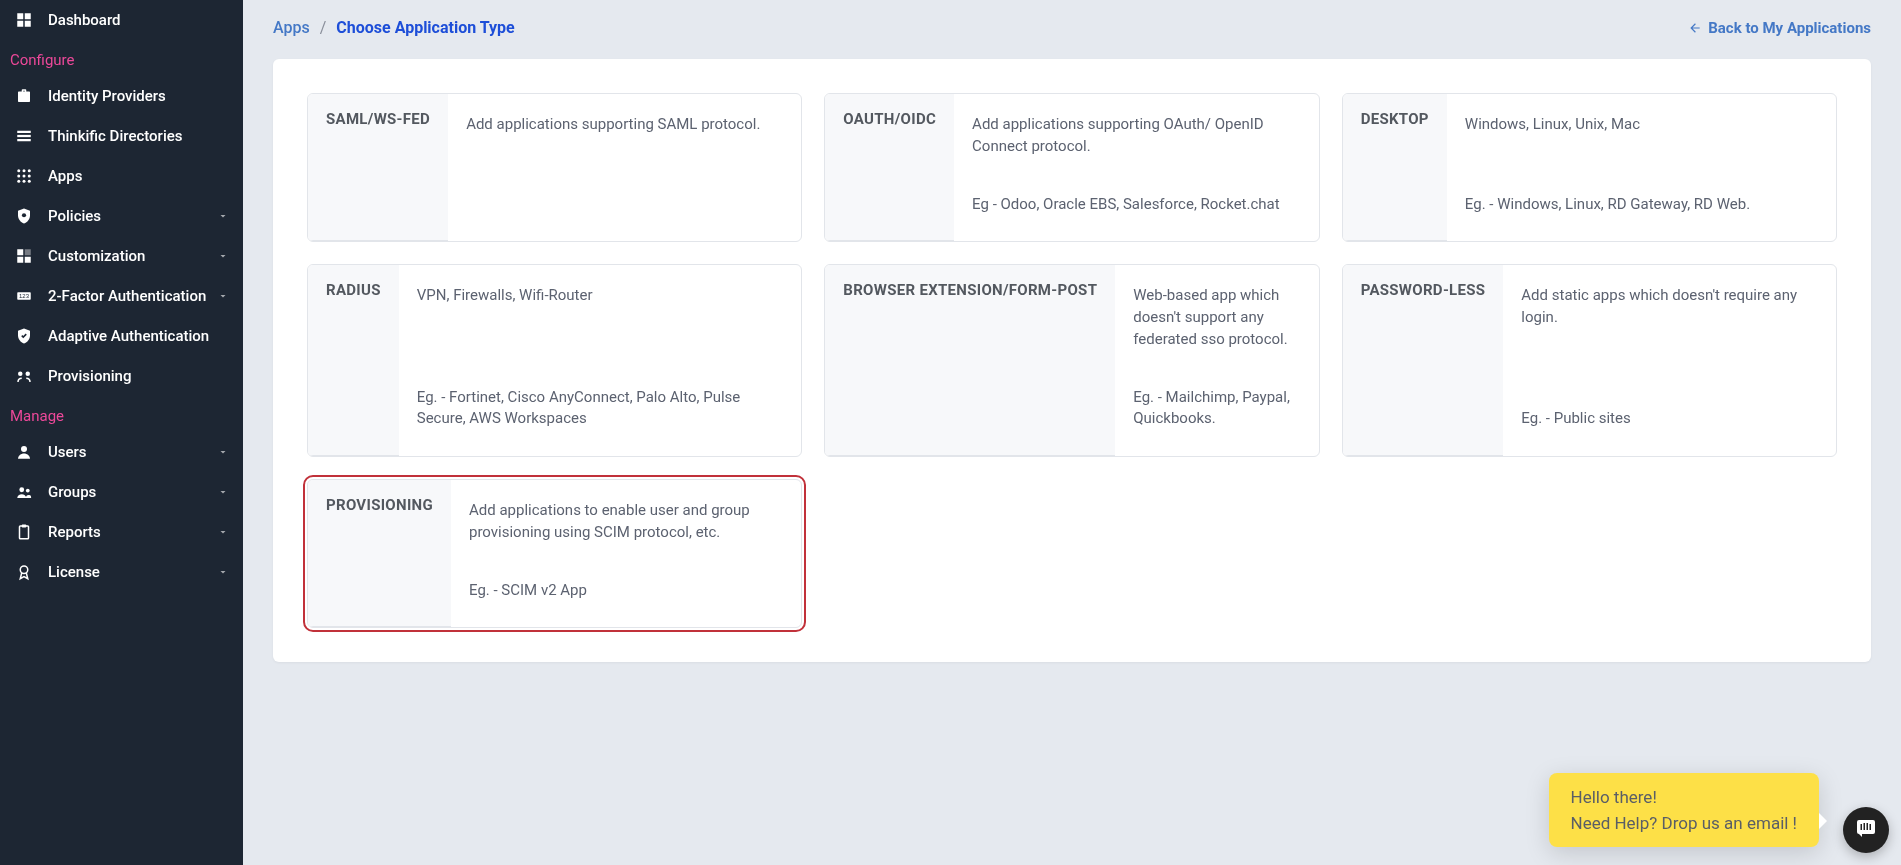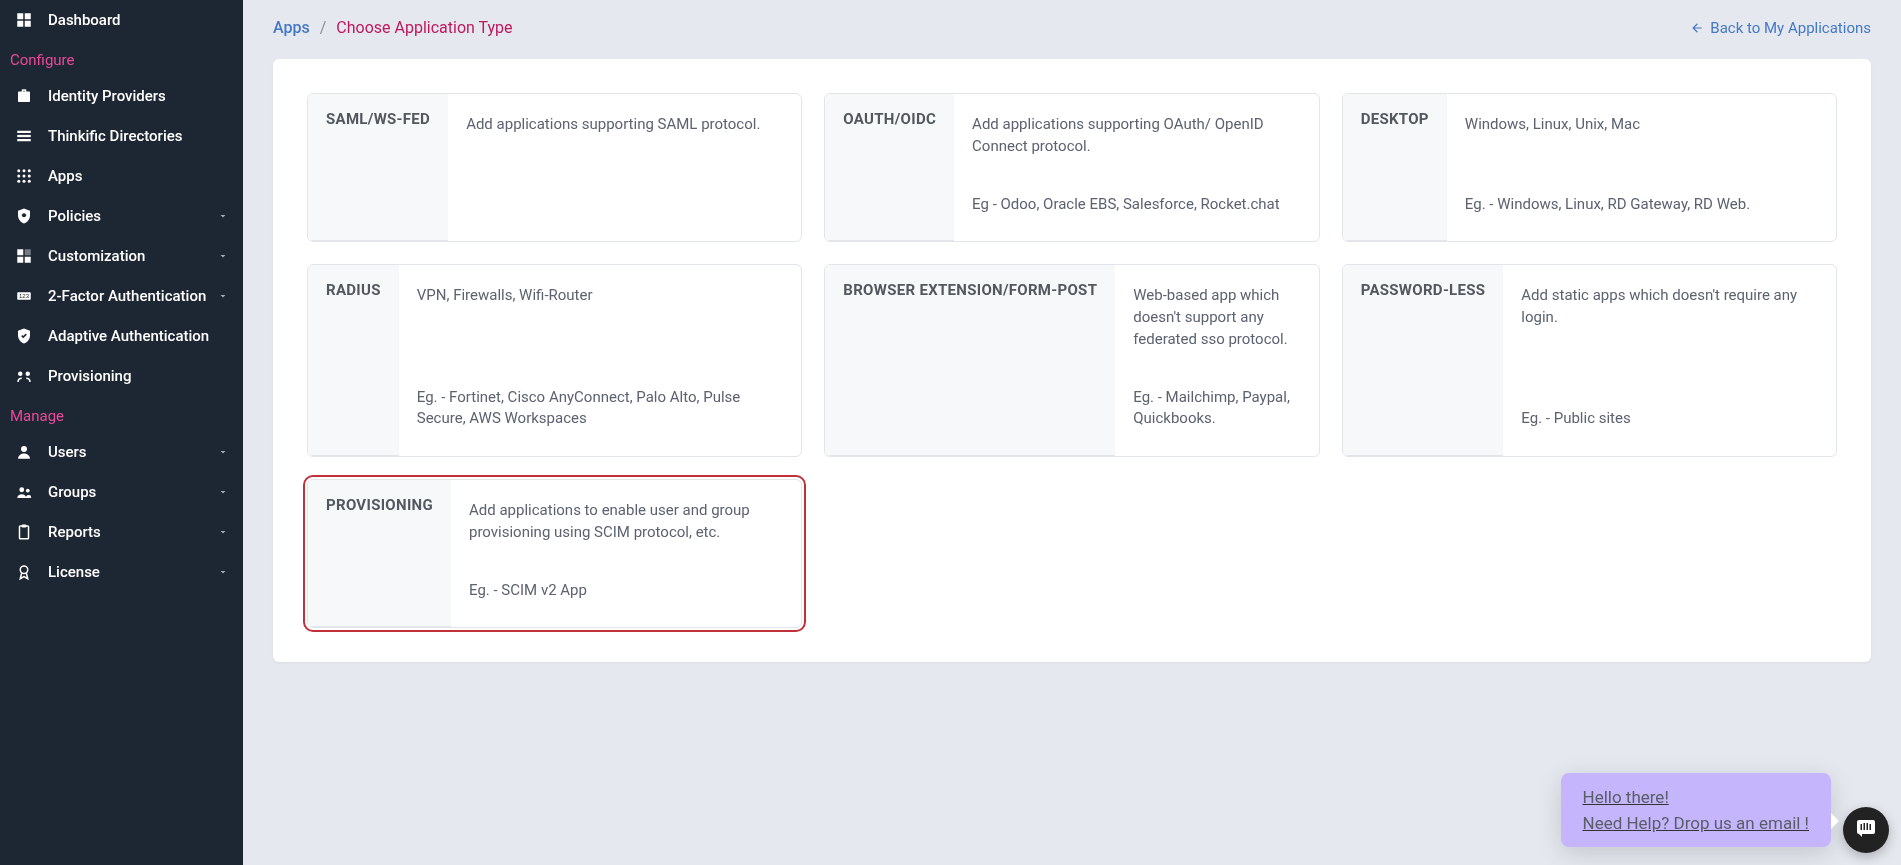--- a/index.html
+++ b/index.html
@@ -13,39 +13,39 @@
     .side-item .chev { opacity:0.6; }
     .side-section { padding:11px 10px 7px 10px; color:#ec4899; font-size:15px; }
 
     
     .main { margin-left:243px; padding:0 30px 40px 30px; min-height:100%; }
 
     .breadcrumb-row { display:flex; align-items:center; justify-content:space-between; padding:18px 0 22px 0; }
     .breadcrumb { display:flex; align-items:center; font-size:16px; }
     .breadcrumb a { color:#4478c6; text-decoration:none; font-weight:500; }
     .breadcrumb .sep { margin:0 10px; color:#8a8f9b; }
-    .breadcrumb .current { color:#be185d; font-weight:400; }
-    .back-link { color:#4478c6; text-decoration:none; font-size:15px; font-weight:400; display:flex; align-items:center; }
+    .breadcrumb .current { color:#1d4ed8; font-weight:700; }
+    .back-link { color:#4478c6; text-decoration:none; font-size:15px; font-weight:700; display:flex; align-items:center; }
     .back-link svg { margin-right:6px; }
 
     .white-panel { background:#fff; border-radius:6px; padding:34px; box-shadow:0 1px 3px rgba(0,0,0,.05); }
 
     .card-grid { display:grid; grid-template-columns:repeat(3,1fr); gap:22px; }
 
     .app-card { border:1px solid #e2e5ea; border-radius:6px; overflow:hidden; background:#fff; cursor:pointer; display:flex; flex-direction:row; }
     .app-card.highlight { outline:2px solid #c1313a; outline-offset:2px; }
     .app-card .head { background:#f7f8fa; border-bottom:1px solid #e2e5ea; padding:16px 18px; }
     .app-card .head .ttl { font-size:15px; font-weight:700; letter-spacing:.3px; color:#53585f; }
     .app-card .body { padding:20px 18px 26px 18px; display:flex; flex-direction:column; flex:1; }
     .app-card .desc { font-size:15px; color:#5c6270; line-height:1.45; margin-bottom:36px; }
     .app-card .ex   { font-size:15px; color:#5c6270; line-height:1.45; margin-top:auto; }
 
     
     .chat-bubble { position:fixed; right:12px; bottom:12px; width:46px; height:46px; border-radius:50%; background:#222; display:flex; align-items:center; justify-content:center; cursor:pointer; box-shadow:0 4px 12px rgba(0,0,0,.25); }
-    .chat-pop { position:fixed; right:70px; bottom:18px; background:#c4b5fd; border-radius:8px; padding:14px 22px; box-shadow:0 6px 24px rgba(0,0,0,.15);text-decoration:underline; }
+    .chat-pop { position:fixed; right:82px; bottom:18px; background:#fde047; border-radius:8px; padding:14px 22px; box-shadow:0 6px 24px rgba(0,0,0,.15); }
     .chat-pop .line1 { font-size:17px; color:#5a5e66; margin-bottom:6px; }
     .chat-pop .line2 { font-size:17px; color:#5a5e66; }
     .chat-pop::after { content:''; position:absolute; right:-8px; bottom:18px; border-left:8px solid #fff; border-top:8px solid transparent; border-bottom:8px solid transparent; }
 
     ::-webkit-scrollbar{width:14px}
     ::-webkit-scrollbar-track{background:transparent}
     ::-webkit-scrollbar-thumb{background:#b0b5bd; border:4px solid #eef1f5; border-radius:8px}
   </style>
 </head>
 <body>

